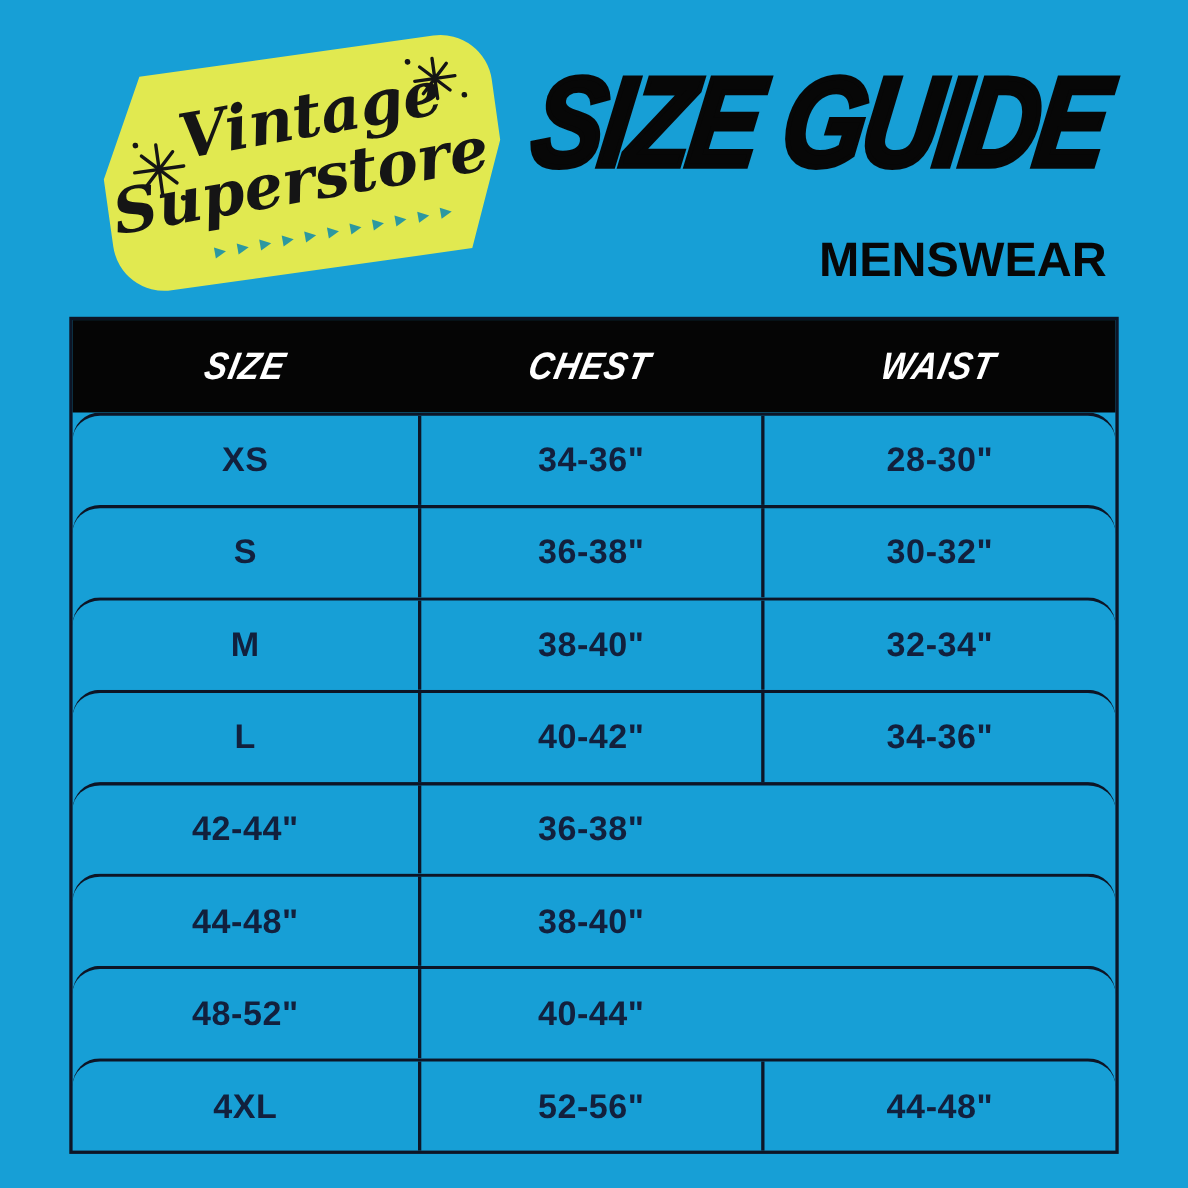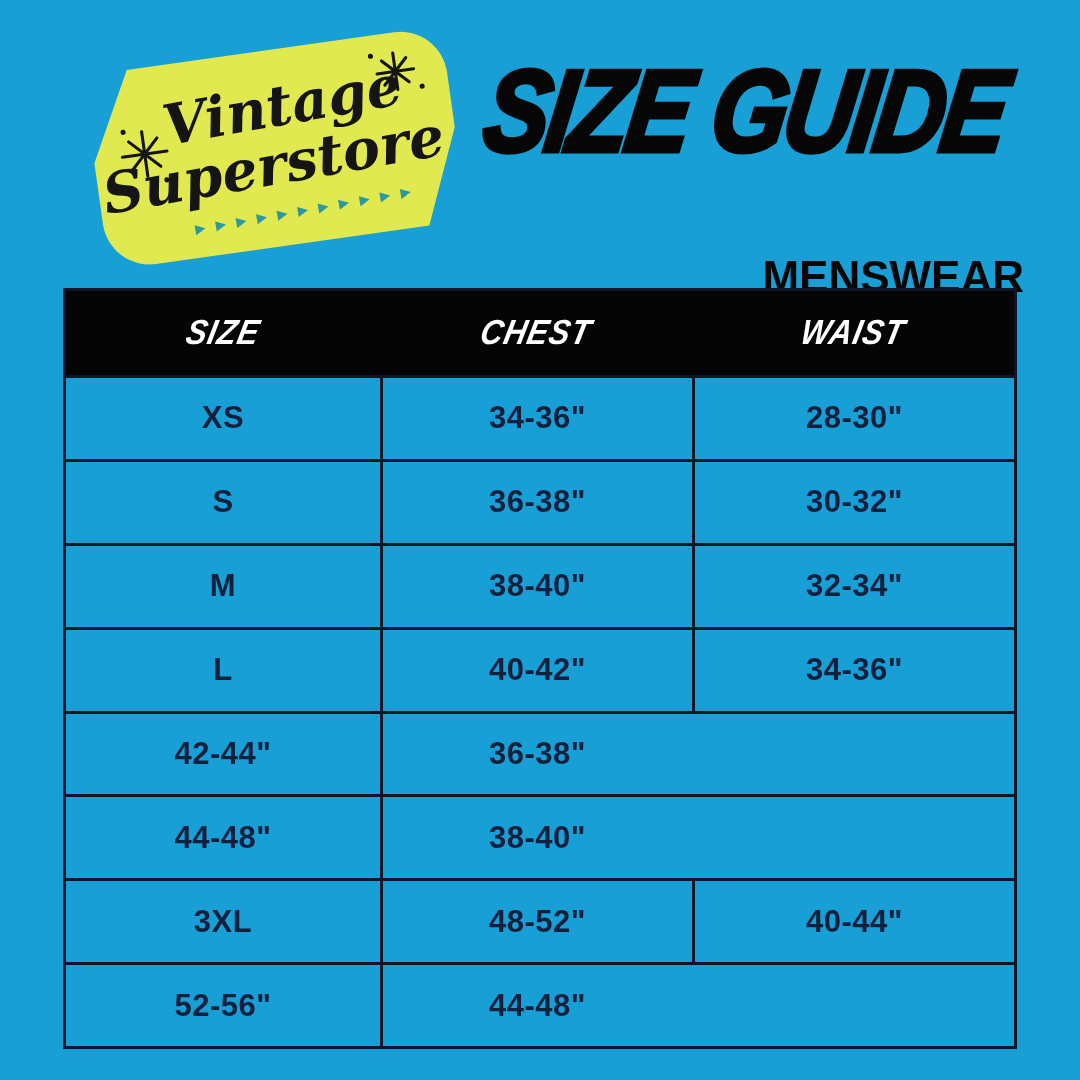--- a/index.html
+++ b/index.html
@@ -51,26 +51,25 @@
     font-size:116px; line-height:1.1;
     font-weight:bold; font-style:italic;
     color:#070707;
     -webkit-text-stroke:5px #070707;
     letter-spacing:-4px;
     white-space:nowrap;
     transform:skewX(-8deg) scaleX(0.84);
     transform-origin:100% 50%;
   }
   .subtitle {
-    position:absolute; top:212px; right:56px;
+    position:absolute; top:212px; right:74px;
     font-size:44px; font-weight:bold;
     color:#070707;
     letter-spacing:0px;
     white-space:nowrap;
-    margin-top:40px;
   }
 
   
   .size-table {
     position:absolute; left:63px; top:288px;
     width:954px; height:761px;
     box-sizing:border-box;
     border:3px solid #0d1526;
     display:flex; flex-direction:column;
     background:#179fd6;
@@ -87,20 +86,21 @@
     color:#ffffff;
     font-size:31px; font-weight:bold; font-style:italic;
     letter-spacing:1px;
     transform:skewX(-12deg) scaleY(1.12);
   }
   .trow {
     flex:1 1 0;
     display:grid;
     grid-template-columns:314px 312px 1fr;
     border-top:3px solid #0d1526;
+    border-radius:25px;
   }
   .td {
     display:flex; align-items:center; justify-content:center;
     font-size:31px; font-weight:bold;
     color:#12203d;
     letter-spacing:0.5px;
   }
   .td + .td { border-left:3px solid #0d1526; }
 </style>
 </head>
@@ -168,23 +168,23 @@
     </div>
     <div class="trow">
       <div class="td">42-44"</div>
       <div class="td">36-38"</div>
     </div>
     <div class="trow">
       <div class="td">44-48"</div>
       <div class="td">38-40"</div>
     </div>
     <div class="trow">
-      <div class="td">3XL</div>
       <div class="td">48-52"</div>
       <div class="td">40-44"</div>
     </div>
     <div class="trow">
+      <div class="td">4XL</div>
       <div class="td">52-56"</div>
       <div class="td">44-48"</div>
     </div>
   </div>
 
 </div>
 
 </body></html>

